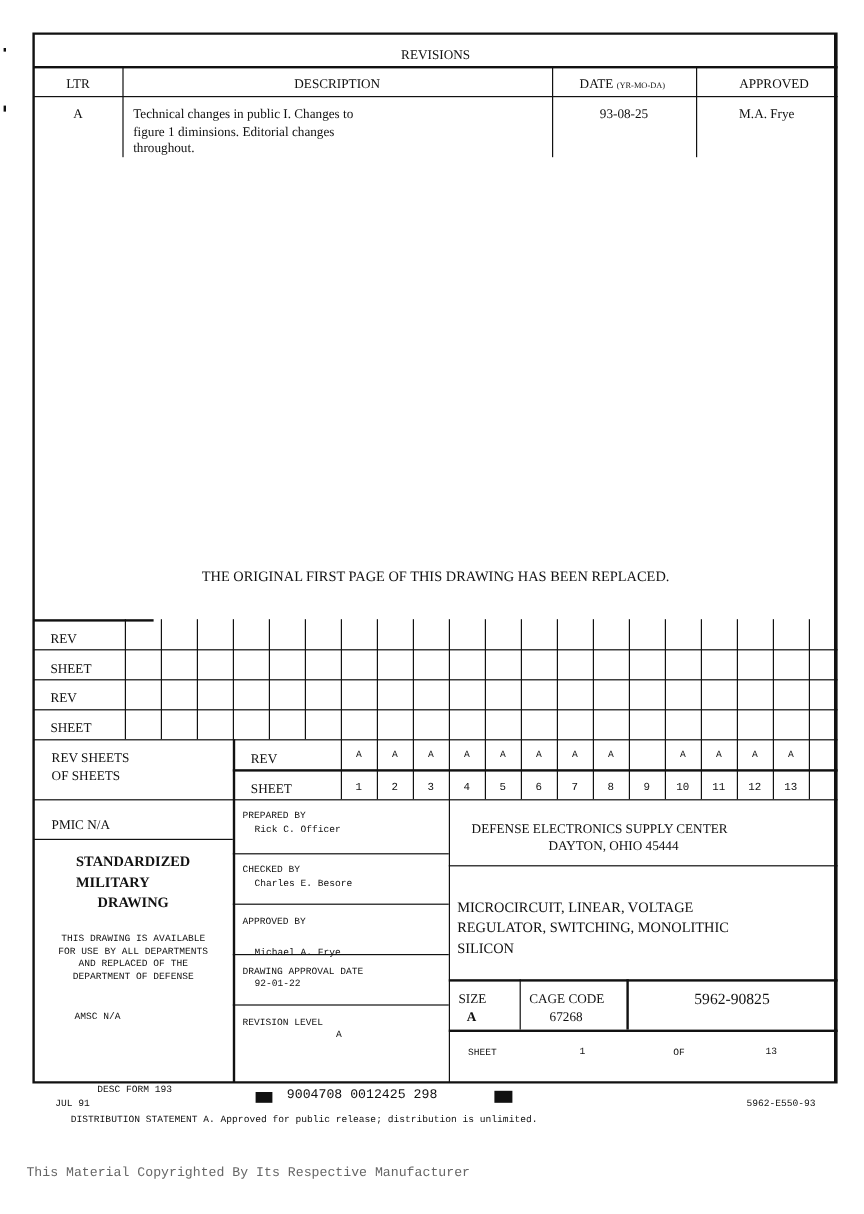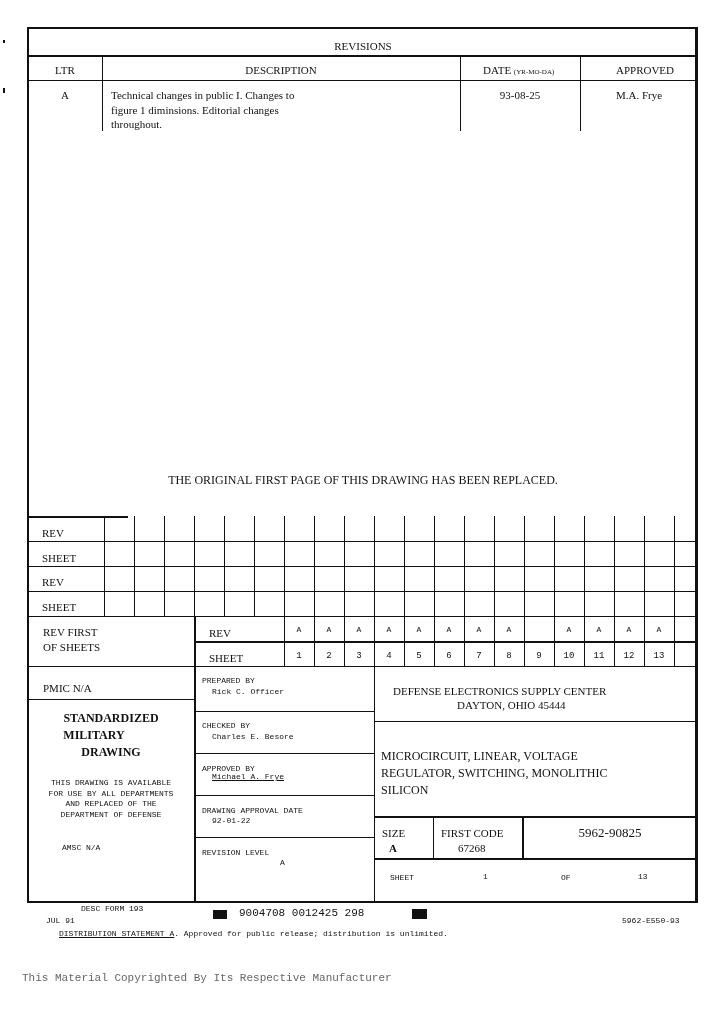--- a/index.html
+++ b/index.html
@@ -77,21 +77,21 @@
 <div class="vline" style="left:434px;top:516px;height:100px;"></div>
 <div class="vline" style="left:464px;top:516px;height:100px;"></div>
 <div class="vline" style="left:494px;top:516px;height:100px;"></div>
 <div class="vline" style="left:524px;top:516px;height:100px;"></div>
 <div class="vline" style="left:554px;top:516px;height:100px;"></div>
 <div class="vline" style="left:584px;top:516px;height:100px;"></div>
 <div class="vline" style="left:614px;top:516px;height:100px;"></div>
 <div class="vline" style="left:644px;top:516px;height:100px;"></div>
 <div class="vline" style="left:674px;top:516px;height:100px;"></div>
 
-<div class="t serif" style="left:43px;top:626px;">REV FIRST</div>
+<div class="t serif" style="left:43px;top:626px;">REV SHEETS</div>
 <div class="t serif" style="left:43px;top:641px;">OF SHEETS</div>
 <div class="vline thick" style="left:194px;top:616px;height:286px;"></div>
 <div class="hline thick" style="left:194px;width:504px;top:641px;"></div>
 <div class="hline" style="left:28px;width:670px;top:666px;"></div>
 <div class="t serif" style="left:209px;top:627px;">REV</div>
 <div class="t serif" style="left:209px;top:652px;">SHEET</div>
 
 <div id="status-cells">
     <div class="vline" style="left: 284px; top: 616px; height: 50px;"></div>
     <div class="gridcell" style="left: 284px; width: 30px; top: 625px;">A</div>
@@ -146,52 +146,52 @@
 <div class="t small center" style="left:28px;width:166px;top:810px;">DEPARTMENT OF DEFENSE</div>
 <div class="t small" style="left:62px;top:843px;">AMSC N/A</div>
 
 <div class="t small" style="left:202px;top:676px;">PREPARED BY</div>
 <div class="t small" style="left:212px;top:687px;">Rick C. Officer</div>
 <div class="hline" style="left:194px;width:180px;top:711px;"></div>
 <div class="t small" style="left:202px;top:721px;">CHECKED BY</div>
 <div class="t small" style="left:212px;top:732px;">Charles E. Besore</div>
 <div class="hline" style="left:194px;width:180px;top:753px;"></div>
 <div class="t small" style="left:202px;top:764px;">APPROVED BY</div>
-<div class="t small" style="left:212px;top:772px;text-decoration:underline;">Michael A. Frye</div>
+<div class="t small" style="left:212px;top:790px;">Michael A. Frye</div>
 <div class="hline" style="left:194px;width:180px;top:795px;"></div>
 <div class="t small" style="left:202px;top:806px;">DRAWING APPROVAL DATE</div>
 <div class="t small" style="left:212px;top:816px;">92-01-22</div>
 <div class="hline" style="left:194px;width:180px;top:837px;"></div>
 <div class="t small" style="left:202px;top:848px;">REVISION LEVEL</div>
 <div class="t small" style="left:280px;top:858px;">A</div>
 <div class="vline" style="left:374px;top:666px;height:236px;"></div>
 
 <div class="t serif" style="left:393px;top:685px;">DEFENSE ELECTRONICS SUPPLY CENTER</div>
 <div class="t serif" style="left:457px;top:699px;">DAYTON, OHIO  45444</div>
 <div class="hline" style="left:374px;width:324px;top:721px;"></div>
 <div class="t serif" style="left:381px;top:750px;font-size:12px;">MICROCIRCUIT, LINEAR, VOLTAGE</div>
 <div class="t serif" style="left:381px;top:767px;font-size:12px;">REGULATOR, SWITCHING, MONOLITHIC</div>
 <div class="t serif" style="left:381px;top:784px;font-size:12px;">SILICON</div>
 <div class="hline thick" style="left:374px;width:324px;top:816px;"></div>
 <div class="vline" style="left:433px;top:816px;height:42px;"></div>
 <div class="vline thick" style="left:522px;top:816px;height:42px;"></div>
 <div class="t serif" style="left:382px;top:827px;">SIZE</div>
 <div class="t serif bold" style="left:389px;top:842px;">A</div>
-<div class="t serif" style="left:441px;top:827px;">FIRST CODE</div>
+<div class="t serif" style="left:441px;top:827px;">CAGE CODE</div>
 <div class="t serif" style="left:458px;top:842px;">67268</div>
 <div class="t serif center" style="left:522px;width:176px;top:826px;font-size:13px;">5962-90825</div>
 <div class="hline thick" style="left:374px;width:324px;top:858px;"></div>
 <div class="t small" style="left:390px;top:873px;">SHEET</div>
 <div class="t small" style="left:483px;top:872px;">1</div>
 <div class="t small" style="left:561px;top:873px;">OF</div>
 <div class="t small" style="left:638px;top:872px;">13</div>
 
 <div class="t small" style="left:33px;top:904px;padding-left:48px;">DESC FORM 193</div>
 <div class="t small" style="left:46px;top:916px;">JUL 91</div>
 <div class="dot" style="left:213px;top:910px;width:14px;height:9px;"></div>
 <div class="t" style="left:239px;top:907px;font-size:11px;">9004708 0012425 298</div>
 <div class="dot" style="left:412px;top:909px;width:15px;height:10px;"></div>
 <div class="t small" style="left:622px;top:916px;">5962-E550-93</div>
 <div class="t small" style="left:59px;top:929px;">
-  <span style="text-decoration:underline;text-align:right;">DISTRIBUTION STATEMENT A</span><span>. Approved for public release; distribution is unlimited.</span>
+  <span style="text-align:right;">DISTRIBUTION STATEMENT A</span><span>. Approved for public release; distribution is unlimited.</span>
 </div>
 
 <div class="t" style="left:22px;top:972px;color:#666;font-size:11px;">This Material Copyrighted By Its Respective Manufacturer</div>
 
 </body></html>

